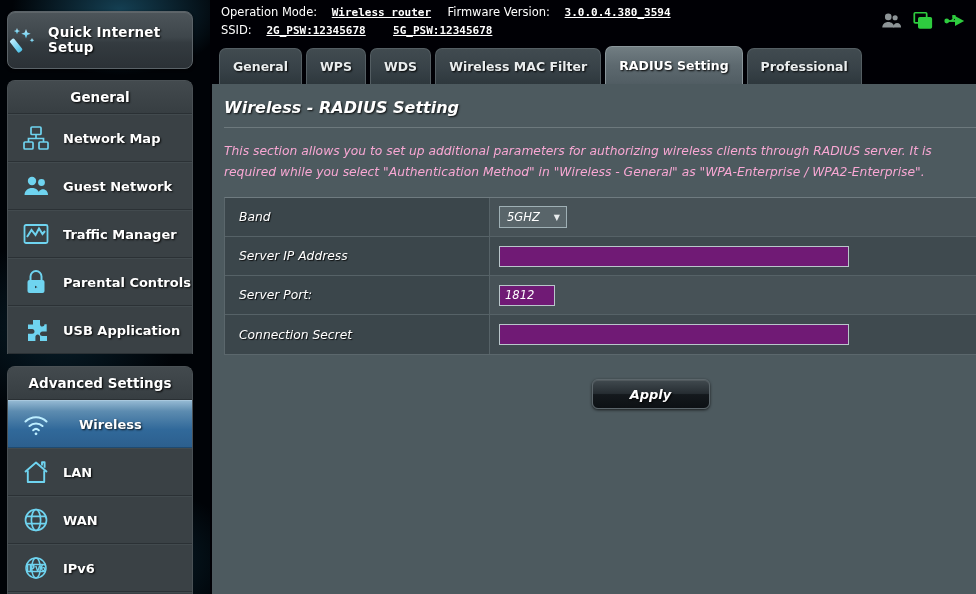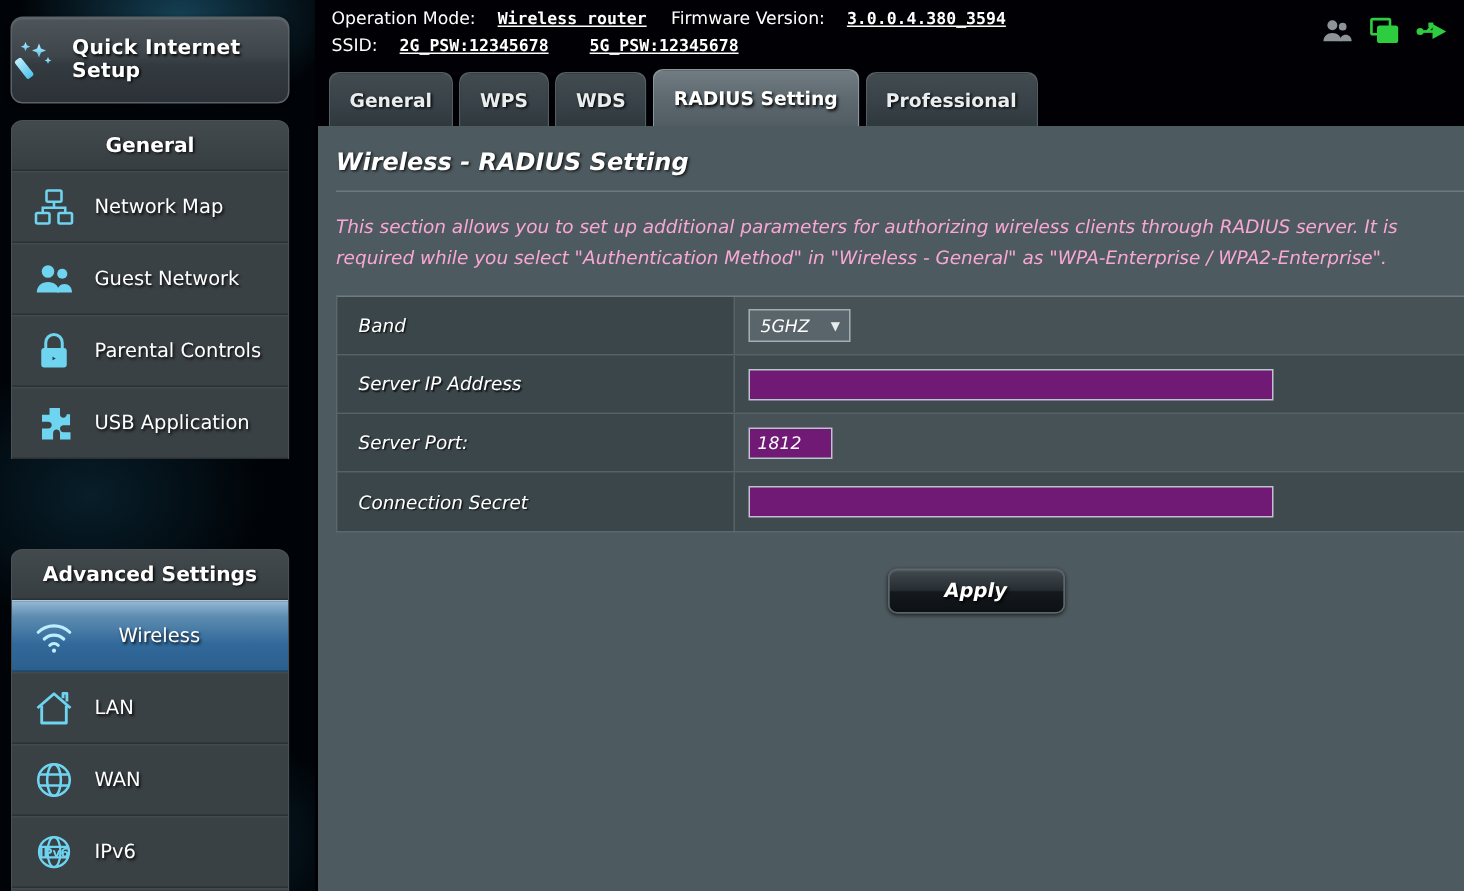--- a/index.html
+++ b/index.html
@@ -51,21 +51,21 @@
     border-bottom: 1px solid #2b3135; border-top: 1px solid #424a4e;
     background: #3a4145; cursor: pointer;
   }
   .nav-item:first-of-type { border-top: none; }
   .nav-item.active {
     background: linear-gradient(180deg,#8fb5d0 0%,#5b89ae 20%,#2f6b9b 60%,#2a6characters 100%);
     background: linear-gradient(180deg,#93b8d2 0%,#5d8cb0 22%,#31699a 62%,#2c5f8e 100%);
     border-top: 1px solid #a8c8de; border-bottom: 1px solid #1f4a70;
   }
   .nav-label {
-    color: #fff; font-size: 13px; font-weight: normal; margin-left: 12px;
+    color: #fff; font-size: 13px; font-weight: bold; margin-left: 12px;
     text-shadow: 1px 1px 2px rgba(0,0,0,.9);
   }
   .nav-item.active .nav-label { text-shadow: 1px 1px 2px rgba(0,0,0,.85); margin-left: 28px; }
   .icn { width: 30px; height: 30px; flex: 0 0 30px; display:block; }
 
   
   #topbar { position: absolute; left: 210px; top: 0; width: 766px; height: 42px; background: #000005; }
   .meta { position: absolute; color: #fff; font-size: 11.5px; white-space: nowrap;
           font-family: "DejaVu Sans", sans-serif; }
   .meta .val { font-weight: bold; text-decoration: underline;
@@ -196,20 +196,29 @@
           <svg class="icn" viewBox="0 0 30 30" fill="#6fd4f0">
             <circle cx="11" cy="10" r="4.2"></circle>
             <circle cx="20.5" cy="11.5" r="3.4"></circle>
             <path d="M3.5 24c0-4.3 3.4-7 7.5-7s7.5 2.7 7.5 7z"></path>
             <path d="M17 24c0-3.4 2.2-5.7 5-5.7s5 2.3 5 5.7z"></path>
           </svg>
         </span>
         <span class="nav-label">Guest Network</span>
       </div>
 
+      <div class="nav-item">
+        <span>
+          <svg class="icn" viewBox="0 0 30 30" fill="none" stroke="#6fd4f0" stroke-width="1.8">
+            <rect x="3.5" y="6" width="23" height="18" rx="1.5"></rect>
+            <path d="M6 18l4.5-7 4 5 3.5-6.5 3.5 5.5 2.5-3" stroke-width="2"></path>
+          </svg>
+        </span>
+        <span class="nav-label">Traffic Manager</span>
+      </div>
 
       <div class="nav-item">
         <span>
           <svg class="icn" viewBox="0 0 30 30" fill="none" stroke="#6fd4f0" stroke-width="2">
             <path d="M9.5 13V9.5a5.5 5.5 0 0 1 11 0V13"></path>
             <rect x="6.5" y="13" width="17" height="13" rx="2" fill="#6fd4f0" stroke="none"></rect>
             <polygon points="13,17 18,20 13,23" fill="#2c3c44"></polygon>
           </svg>
         </span>
         <span class="nav-label">Parental Controls</span>
@@ -319,20 +328,21 @@
       </span>
     </div>
   </div>
 
   <div id="content">
 
     <div id="tabsrow">
       <div class="tab">General</div>
       <div class="tab">WPS</div>
       <div class="tab">WDS</div>
+      <div class="tab">Wireless MAC Filter</div>
       <div class="tab active">RADIUS Setting</div>
       <div class="tab">Professional</div>
     </div>
 
     <div id="panel">
       <div class="page-title">Wireless - RADIUS Setting</div>
       <div class="divider"></div>
       <div class="desc">This section allows you to set up additional parameters for authorizing wireless clients through RADIUS server. It is required while you select "Authentication Method" in "Wireless - General" as "WPA-Enterprise / WPA2-Enterprise".</div>
 
       <div class="formtable">

